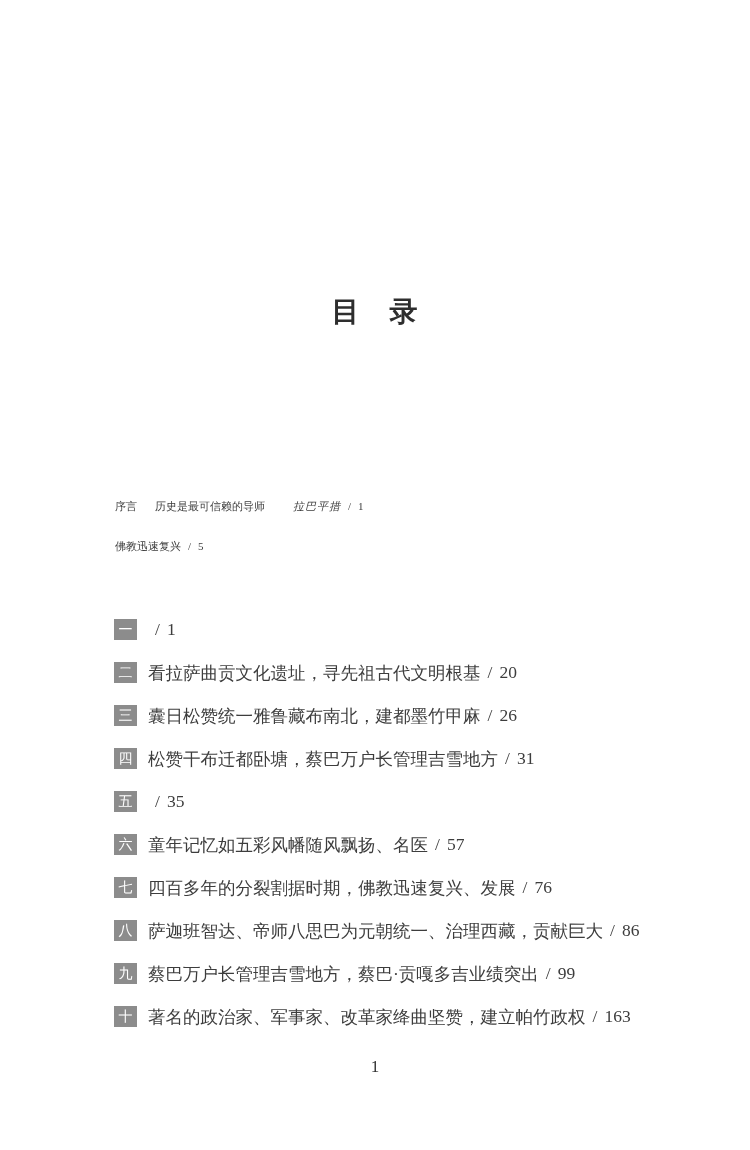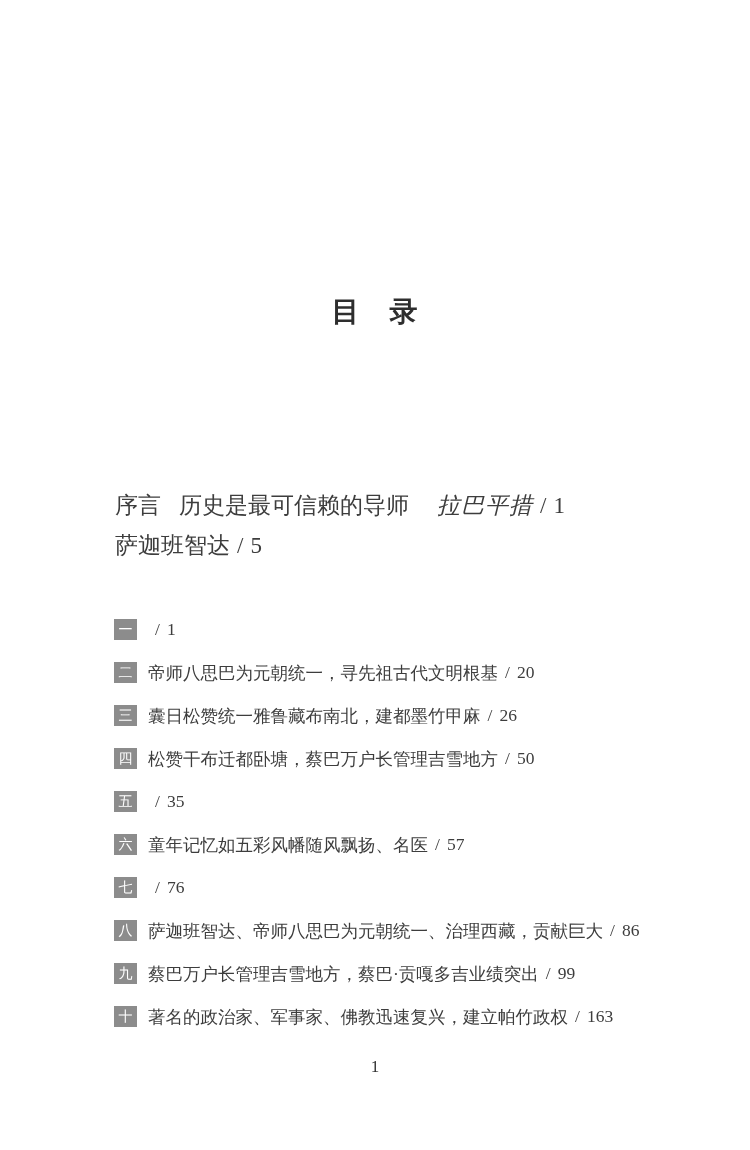--- a/index.html
+++ b/index.html
@@ -32,21 +32,21 @@
   }
   .preface {
     position: absolute;
     left: 115px;
     top: 497px;
   }
   .preface-row {
     height: 18px;
     line-height: 18px;
     margin-bottom: 22px;
-    font-size: 23px;
+    font-size: 11px;
     white-space: nowrap;
   }
   .p-label { margin-right: 18px; }
   .p-author {
     font-style: italic;
     margin-left: 28px;
     letter-spacing: 1px;
   }
   .sep { margin: 0 7px; }
   .chapters {
@@ -81,75 +81,76 @@
     color: #333333;
   }
 </style>
 </head>
 <body>
 
 <div class="page">
   <h1 class="title">目　录</h1>
   <div class="preface" id="preface">
       <div class="preface-row"><span class="p-label">序言</span><span class="p-title">历史是最可信赖的导师</span><span class="p-author">拉巴平措</span><span class="sep">/</span><span class="p-page">1</span></div>
-      <div class="preface-row"><span class="p-title">萨迦班智达</span><span class="sep">/</span><span class="p-page">5</span></div>
+      <div class="preface-row"><span class="p-title">佛教迅速复兴</span><span class="sep">/</span><span class="p-page">5</span></div>
     </div>
   <div class="chapters" id="chapters">
       <div class="chapter-row">
         <span class="num-box" style="background: rgb(140, 140, 140); color: rgb(255, 255, 255);">一</span>
         <span class="sep">/</span>
         <span class="c-page">1</span>
       </div>
       <div class="chapter-row">
         <span class="num-box" style="background: rgb(140, 140, 140); color: rgb(255, 255, 255);">二</span>
-        <span class="c-title">帝师八思巴为元朝统一，寻先祖古代文明根基</span>
+        <span class="c-title">看拉萨曲贡文化遗址，寻先祖古代文明根基</span>
         <span class="sep">/</span>
         <span class="c-page">20</span>
       </div>
       <div class="chapter-row">
         <span class="num-box" style="background: rgb(140, 140, 140); color: rgb(255, 255, 255);">三</span>
         <span class="c-title">囊日松赞统一雅鲁藏布南北，建都墨竹甲麻</span>
         <span class="sep">/</span>
         <span class="c-page">26</span>
       </div>
       <div class="chapter-row">
         <span class="num-box" style="background: rgb(140, 140, 140); color: rgb(255, 255, 255);">四</span>
         <span class="c-title">松赞干布迁都卧塘，蔡巴万户长管理吉雪地方</span>
         <span class="sep">/</span>
-        <span class="c-page">50</span>
+        <span class="c-page">31</span>
       </div>
       <div class="chapter-row">
         <span class="num-box" style="background: rgb(140, 140, 140); color: rgb(255, 255, 255);">五</span>
         <span class="sep">/</span>
         <span class="c-page">35</span>
       </div>
       <div class="chapter-row">
         <span class="num-box" style="background: rgb(140, 140, 140); color: rgb(255, 255, 255);">六</span>
         <span class="c-title">童年记忆如五彩风幡随风飘扬、名医</span>
         <span class="sep">/</span>
         <span class="c-page">57</span>
       </div>
       <div class="chapter-row">
         <span class="num-box" style="background: rgb(140, 140, 140); color: rgb(255, 255, 255);">七</span>
+        <span class="c-title">四百多年的分裂割据时期，佛教迅速复兴、发展</span>
         <span class="sep">/</span>
         <span class="c-page">76</span>
       </div>
       <div class="chapter-row">
         <span class="num-box" style="background: rgb(140, 140, 140); color: rgb(255, 255, 255);">八</span>
         <span class="c-title">萨迦班智达、帝师八思巴为元朝统一、治理西藏，贡献巨大</span>
         <span class="sep">/</span>
         <span class="c-page">86</span>
       </div>
       <div class="chapter-row">
         <span class="num-box" style="background: rgb(140, 140, 140); color: rgb(255, 255, 255);">九</span>
         <span class="c-title">蔡巴万户长管理吉雪地方，蔡巴·贡嘎多吉业绩突出</span>
         <span class="sep">/</span>
         <span class="c-page">99</span>
       </div>
       <div class="chapter-row">
         <span class="num-box" style="background: rgb(140, 140, 140); color: rgb(255, 255, 255);">十</span>
-        <span class="c-title">著名的政治家、军事家、佛教迅速复兴，建立帕竹政权</span>
+        <span class="c-title">著名的政治家、军事家、改革家绛曲坚赞，建立帕竹政权</span>
         <span class="sep">/</span>
         <span class="c-page">163</span>
       </div>
     </div>
   <div class="footer">1</div>
 </div>
 
 </body></html>

